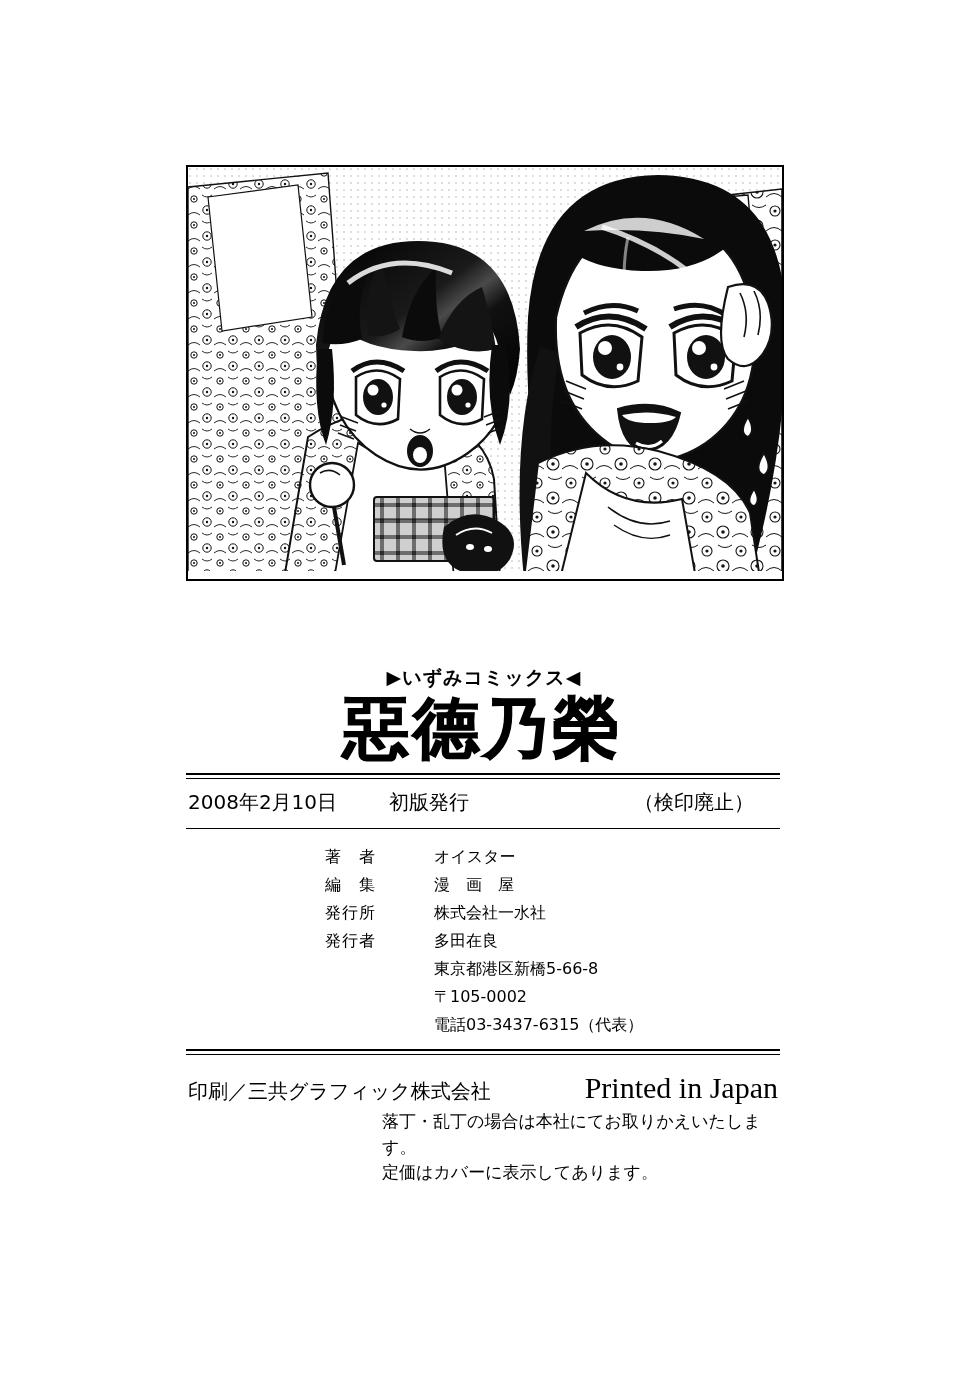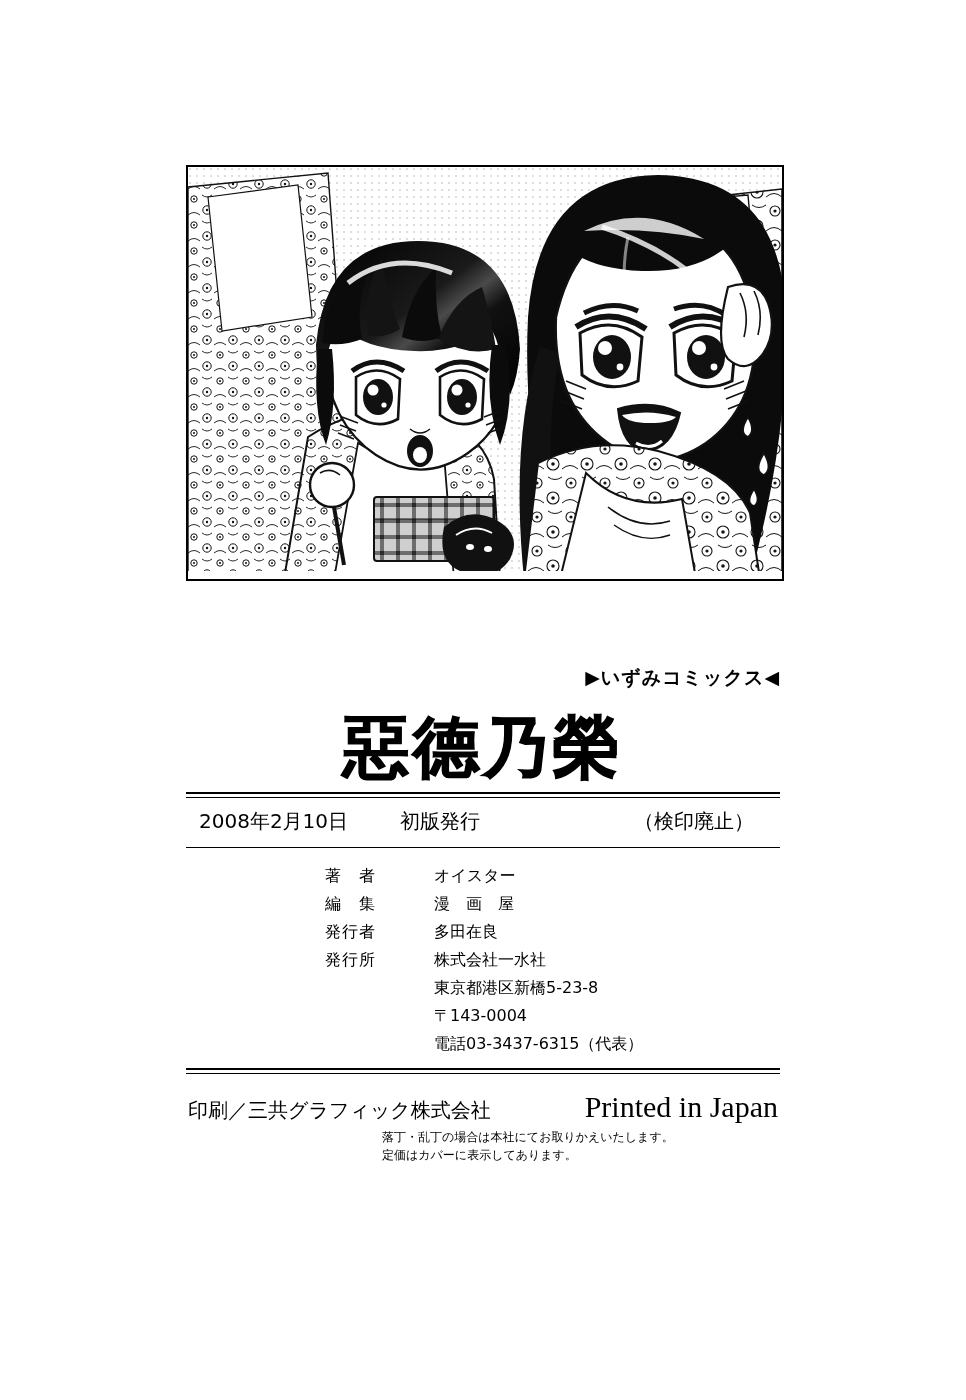--- a/index.html
+++ b/index.html
@@ -40,23 +40,23 @@
     left: 186px;
     top: 665px;
     width: 594px;
   }
 
   .imprint {
     font-family: "DejaVu Sans", sans-serif;
     font-size: 19px;
     font-weight: bold;
     letter-spacing: 1px;
-    text-align: right;
+    text-align: center;
     padding-left: 2px;
-    margin-bottom: 22px;
+    margin-bottom: 3px;
     white-space: nowrap;
   }
 
   .book-title {
     text-align: center;
     font-family: "DejaVu Serif", serif;
     font-weight: bold;
     font-size: 66px;
     letter-spacing: 4px;
     line-height: 1.05;
@@ -79,21 +79,21 @@
   }
 
   .pub-line {
     display: flex;
     align-items: baseline;
     font-family: "DejaVu Sans", sans-serif;
     font-size: 20px;
     padding: 10px 0 12px 0;
     white-space: nowrap;
   }
-  .pub-line .date { margin-left: 13px; }
+  .pub-line .date { margin-left: 2px; }
   .pub-line .edition { margin-left: 52px; }
   .pub-line .seal { margin-left: auto; margin-right: 26px; text-align: right; }
 
   .credits {
     padding: 14px 0 10px 0;
     font-family: "DejaVu Sans", sans-serif;
     font-size: 16px;
     line-height: 1.75;
   }
   .credit-row {
@@ -128,21 +128,21 @@
     font-size: 20px;
     padding-left: 2px;
   }
   .footer-pij {
     font-family: "Liberation Serif", serif;
     font-size: 30px;
     padding-right: 2px;
   }
   .footer-notes {
     font-family: "DejaVu Sans", sans-serif;
-    font-size: 12px;
+    font-size: 17px;
     line-height: 1.5;
     padding-left: 196px;
     padding-top: 4px;
   }
 </style>
 </head>
 <body>
 
 <div class="page">
 
@@ -335,34 +335,34 @@
     <div class="credits">
       <div class="credit-row">
         <span class="label">著　者</span>
         <span class="value">オイスター</span>
       </div>
       <div class="credit-row">
         <span class="label">編　集</span>
         <span class="value">漫　画　屋</span>
       </div>
       <div class="credit-row">
+        <span class="label">発行所</span>
+        <span class="value">株式会社一水社</span>
+      </div>
+      <div class="credit-row">
         <span class="label">発行者</span>
         <span class="value">多田在良</span>
       </div>
-      <div class="credit-row">
-        <span class="label">発行所</span>
-        <span class="value">株式会社一水社</span>
-      </div>
       <div class="credit-row indent">
         <span class="label"></span>
-        <span class="value">東京都港区新橋5-23-8</span>
+        <span class="value">東京都港区新橋5-66-8</span>
       </div>
       <div class="credit-row indent">
         <span class="label"></span>
-        <span class="value">〒143-0004</span>
+        <span class="value">〒105-0002</span>
       </div>
       <div class="credit-row indent">
         <span class="label"></span>
         <span class="value">電話03-3437-6315（代表）</span>
       </div>
     </div>
 
     <hr class="rule-double">
 
     <div class="footer">

